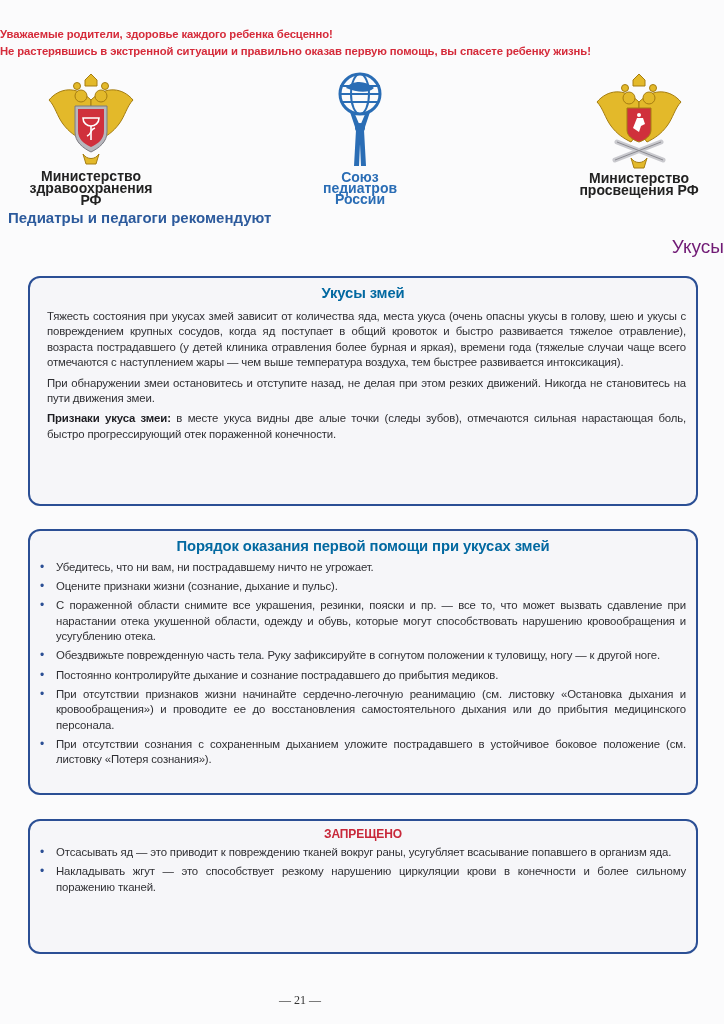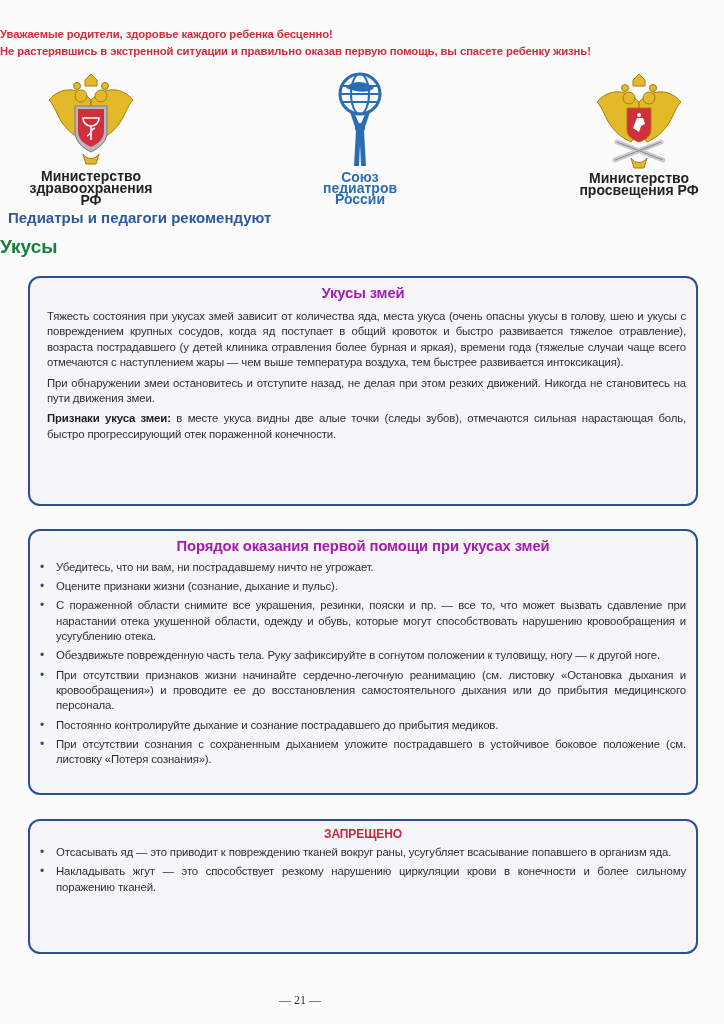--- a/index.html
+++ b/index.html
@@ -10,28 +10,28 @@
     .hl2 { position: absolute; top: 45px; left: 0; width: 604px; }
 
     .logo-block { position: absolute; text-align: center; }
     .logo-left { left: 25px; top: 70px; width: 132px; }
     .logo-right { left: 573px; top: 72px; width: 132px; }
     .logo-center { left: 317px; top: 70px; width: 86px; }
     .logo-caption { font-weight: bold; font-size: 14px; line-height: 12px; color: #222; }
     .logo-caption.blue { color: #2a6db5; font-size: 14px; line-height: 11px; }
 
     .subtitle { position: absolute; top: 209px; left: 8px; width: 724px; text-align: left; font-weight: bold; font-size: 15px; color: #2c5a9c; }
-    .main-title { position: absolute; top: 236px; left: 0; width: 724px; text-align: left; font-weight: bold; font-size: 19px; color: #15803d; }
+    .main-title { position: absolute; top: 236px; left: 0; width: 724px; text-align: right; font-weight: normal; font-size: 19px; color: #701a75; }
 
     .box { position: absolute; left: 28px; width: 670px; border: 2.4px solid #2b4f95; border-radius: 12px; background: #f6f6f9; }
     .box1 { top: 276px; height: 230px; }
     .box2 { top: 529px; height: 266px; }
     .box3 { top: 819px; height: 135px; }
 
-    .box-title { text-align: center; font-weight: bold; font-size: 14.8px; color: #a21caf; margin-top: 7px; letter-spacing: -0.1px; }
+    .box-title { text-align: center; font-weight: bold; font-size: 14.8px; color: #0369a1; margin-top: 7px; letter-spacing: -0.1px; }
     .box-title.red { color: #c8283a; font-size: 12px; margin-top: 6px; }
 
     .para { font-size: 11.4px; line-height: 15.4px; color: #2f2f33; padding: 0 10px 0 17px; margin-top: 5px; letter-spacing: -0.15px; text-align: justify; }
     .para b { color: #1d1d22; }
     .box1 .para:first-of-type { margin-top: 8px; }
 
     ul.bullets { list-style: none; padding: 0 10px 0 10px; margin-top: 4px; }
     ul.bullets li { position: relative; padding-left: 16px; font-size: 11.4px; line-height: 15.4px; color: #2f2f33; margin-bottom: 3.8px; letter-spacing: -0.15px; text-align: justify; }
     ul.bullets li::before { content: "\2022"; position: absolute; left: 0; top: 0; color: #2b4f95; font-size: 12px; }
     .box2 ul.bullets { margin-top: 6px; }
@@ -129,22 +129,22 @@
   <p class="para"><b>Признаки укуса змеи:</b><span> в месте укуса видны две алые точки (следы зубов), отмечаются сильная нарастающая боль, быстро прогрессирующий отек пораженной конечности.</span></p>
 </section>
 
 <section class="box box2">
   <h2 class="box-title">Порядок оказания первой помощи при укусах змей</h2>
   <ul class="bullets">
     <li>Убедитесь, что ни вам, ни пострадавшему ничто не угрожает.</li>
     <li>Оцените признаки жизни (сознание, дыхание и пульс).</li>
     <li>С пораженной области снимите все украшения, резинки, пояски и пр. — все то, что может вызвать сдавление при нарастании отека укушенной области, одежду и обувь, которые могут способствовать нарушению кровообращения и усугублению отека.</li>
     <li>Обездвижьте поврежденную часть тела. Руку зафиксируйте в согнутом положении к туловищу, ногу — к другой ноге.</li>
+    <li>Постоянно контролируйте дыхание и сознание пострадавшего до прибытия медиков.</li>
     <li>При отсутствии признаков жизни начинайте сердечно-легочную реанимацию (см. листовку «Остановка дыхания и кровообращения») и проводите ее до восстановления самостоятельного дыхания или до прибытия медицинского персонала.</li>
-    <li>Постоянно контролируйте дыхание и сознание пострадавшего до прибытия медиков.</li>
     <li>При отсутствии сознания с сохраненным дыханием уложите пострадавшего в устойчивое боковое положение (см. листовку «Потеря сознания»).</li>
   </ul>
 </section>
 
 <section class="box box3">
   <h2 class="box-title red">ЗАПРЕЩЕНО</h2>
   <ul class="bullets">
     <li>Отсасывать яд — это приводит к повреждению тканей вокруг раны, усугубляет всасывание попавшего в организм яда.</li>
     <li>Накладывать жгут — это способствует резкому нарушению циркуляции крови в конечности и более сильному поражению тканей.</li>
   </ul>

